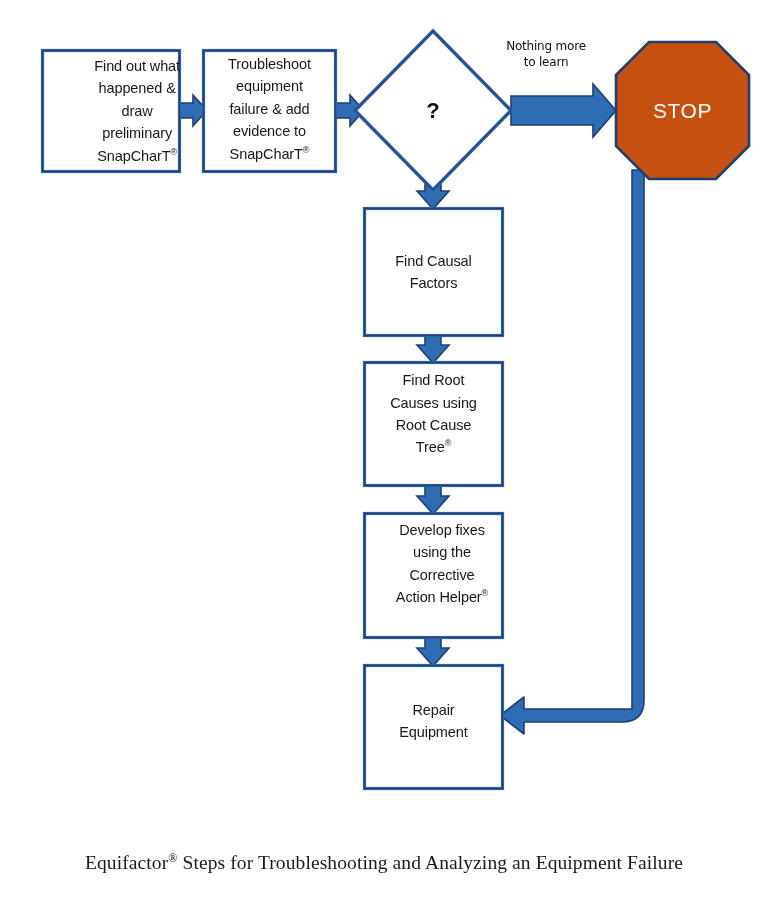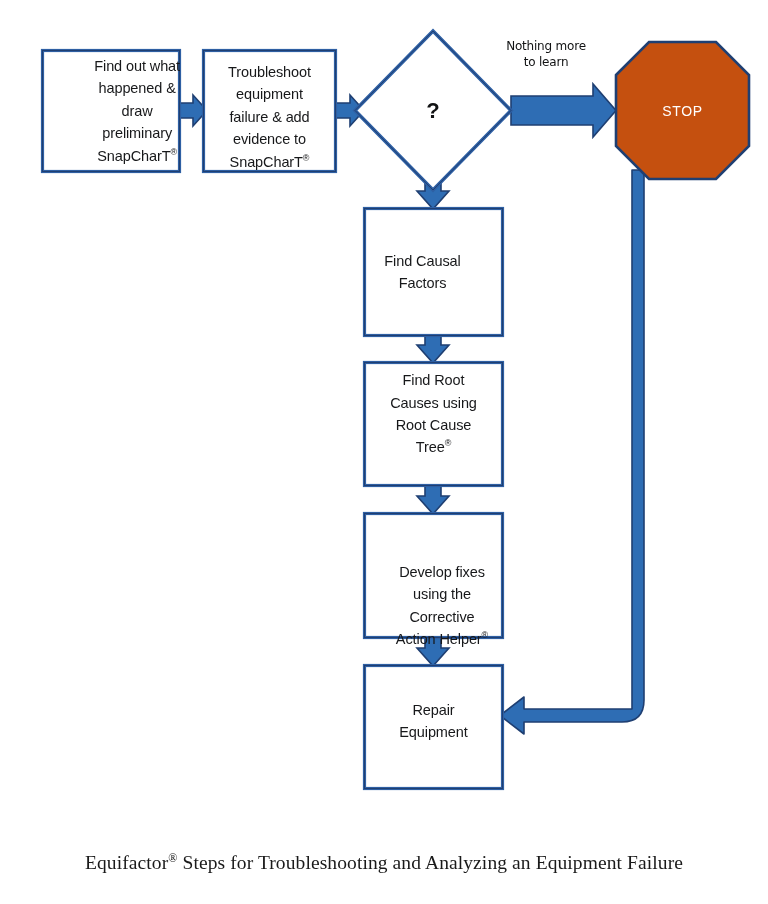--- a/index.html
+++ b/index.html
@@ -43,21 +43,21 @@
     letter-spacing: -0.1px;
   }
   .diamond-text {
     font-family: "Liberation Sans", sans-serif;
     font-size: 22px;
     font-weight: 700;
     color: #111213;
   }
   .stop-text {
     font-family: "Liberation Sans", sans-serif;
-    font-size: 14px;
+    font-size: 21px;
     color: #ffffff;
     letter-spacing: 0.6px;
   }
   .edge-text {
     font-family: "DejaVu Sans", sans-serif;
     font-size: 12px;
     line-height: 1.35;
     color: #111213;
     font-weight: 400;
     letter-spacing: -0.2px;
@@ -161,41 +161,41 @@
     <g>
       <rect x="364.5" y="665.5" width="138" height="123" fill="#FFFFFF" stroke="#2E5FA3" stroke-width="3.2"></rect>
       <rect x="364.5" y="665.5" width="138" height="123" fill="none" stroke="#1F3F72" stroke-width="1"></rect>
     </g>
   </svg>
 
   <div class="node-label proc-text" style="left:42px; top:50px; width:138px; height:122px;justify-content:flex-end;">
     <span>Find out what<br>happened &amp;<br>draw<br>preliminary<br>SnapCharT<span class="sup">®</span></span>
   </div>
 
-  <div class="node-label proc-text" style="left:203px; top:56px; width:133px; height:122px;">
+  <div class="node-label proc-text" style="left:203px; top:48px; width:133px; height:122px;">
     <span>Troubleshoot<br>equipment<br>failure &amp; add<br>evidence to<br>SnapCharT<span class="sup">®</span></span>
   </div>
 
   <div class="node-label diamond-text" style="left:355px; top:31px; width:156px; height:159px;">
     <span>?</span>
   </div>
 
   <div class="node-label stop-text" style="left:616px; top:42px; width:133px; height:137px;">
     <span>STOP</span>
   </div>
 
-  <div class="node-label proc-text" style="left:353px; top:208px; width:139px; height:128px;">
+  <div class="node-label proc-text" style="left:364px; top:208px; width:139px; height:128px;">
     <span>Find Causal<br>Factors</span>
   </div>
 
   <div class="node-label proc-text" style="left:364px; top:362px; width:139px; height:104px;">
     <span>Find Root<br>Causes using<br>Root Cause<br>Tree<span class="sup">®</span></span>
   </div>
 
-  <div class="node-label proc-text" style="left:364px; top:543px; width:156px; height:125px;">
+  <div class="node-label proc-text" style="left:364px; top:501px; width:156px; height:125px;">
     <span>Develop fixes<br>using the<br>Corrective<br>Action Helper<span class="sup">®</span></span>
   </div>
 
   <div class="node-label proc-text" style="left:364px; top:665px; width:139px; height:112px;">
     <span>Repair<br>Equipment</span>
   </div>
 
   <div class="node-label edge-text" style="left:485px; top:38px; width:122px; height:48px; align-items:flex-start;">
     <span>Nothing more<br>to learn</span>
   </div>

